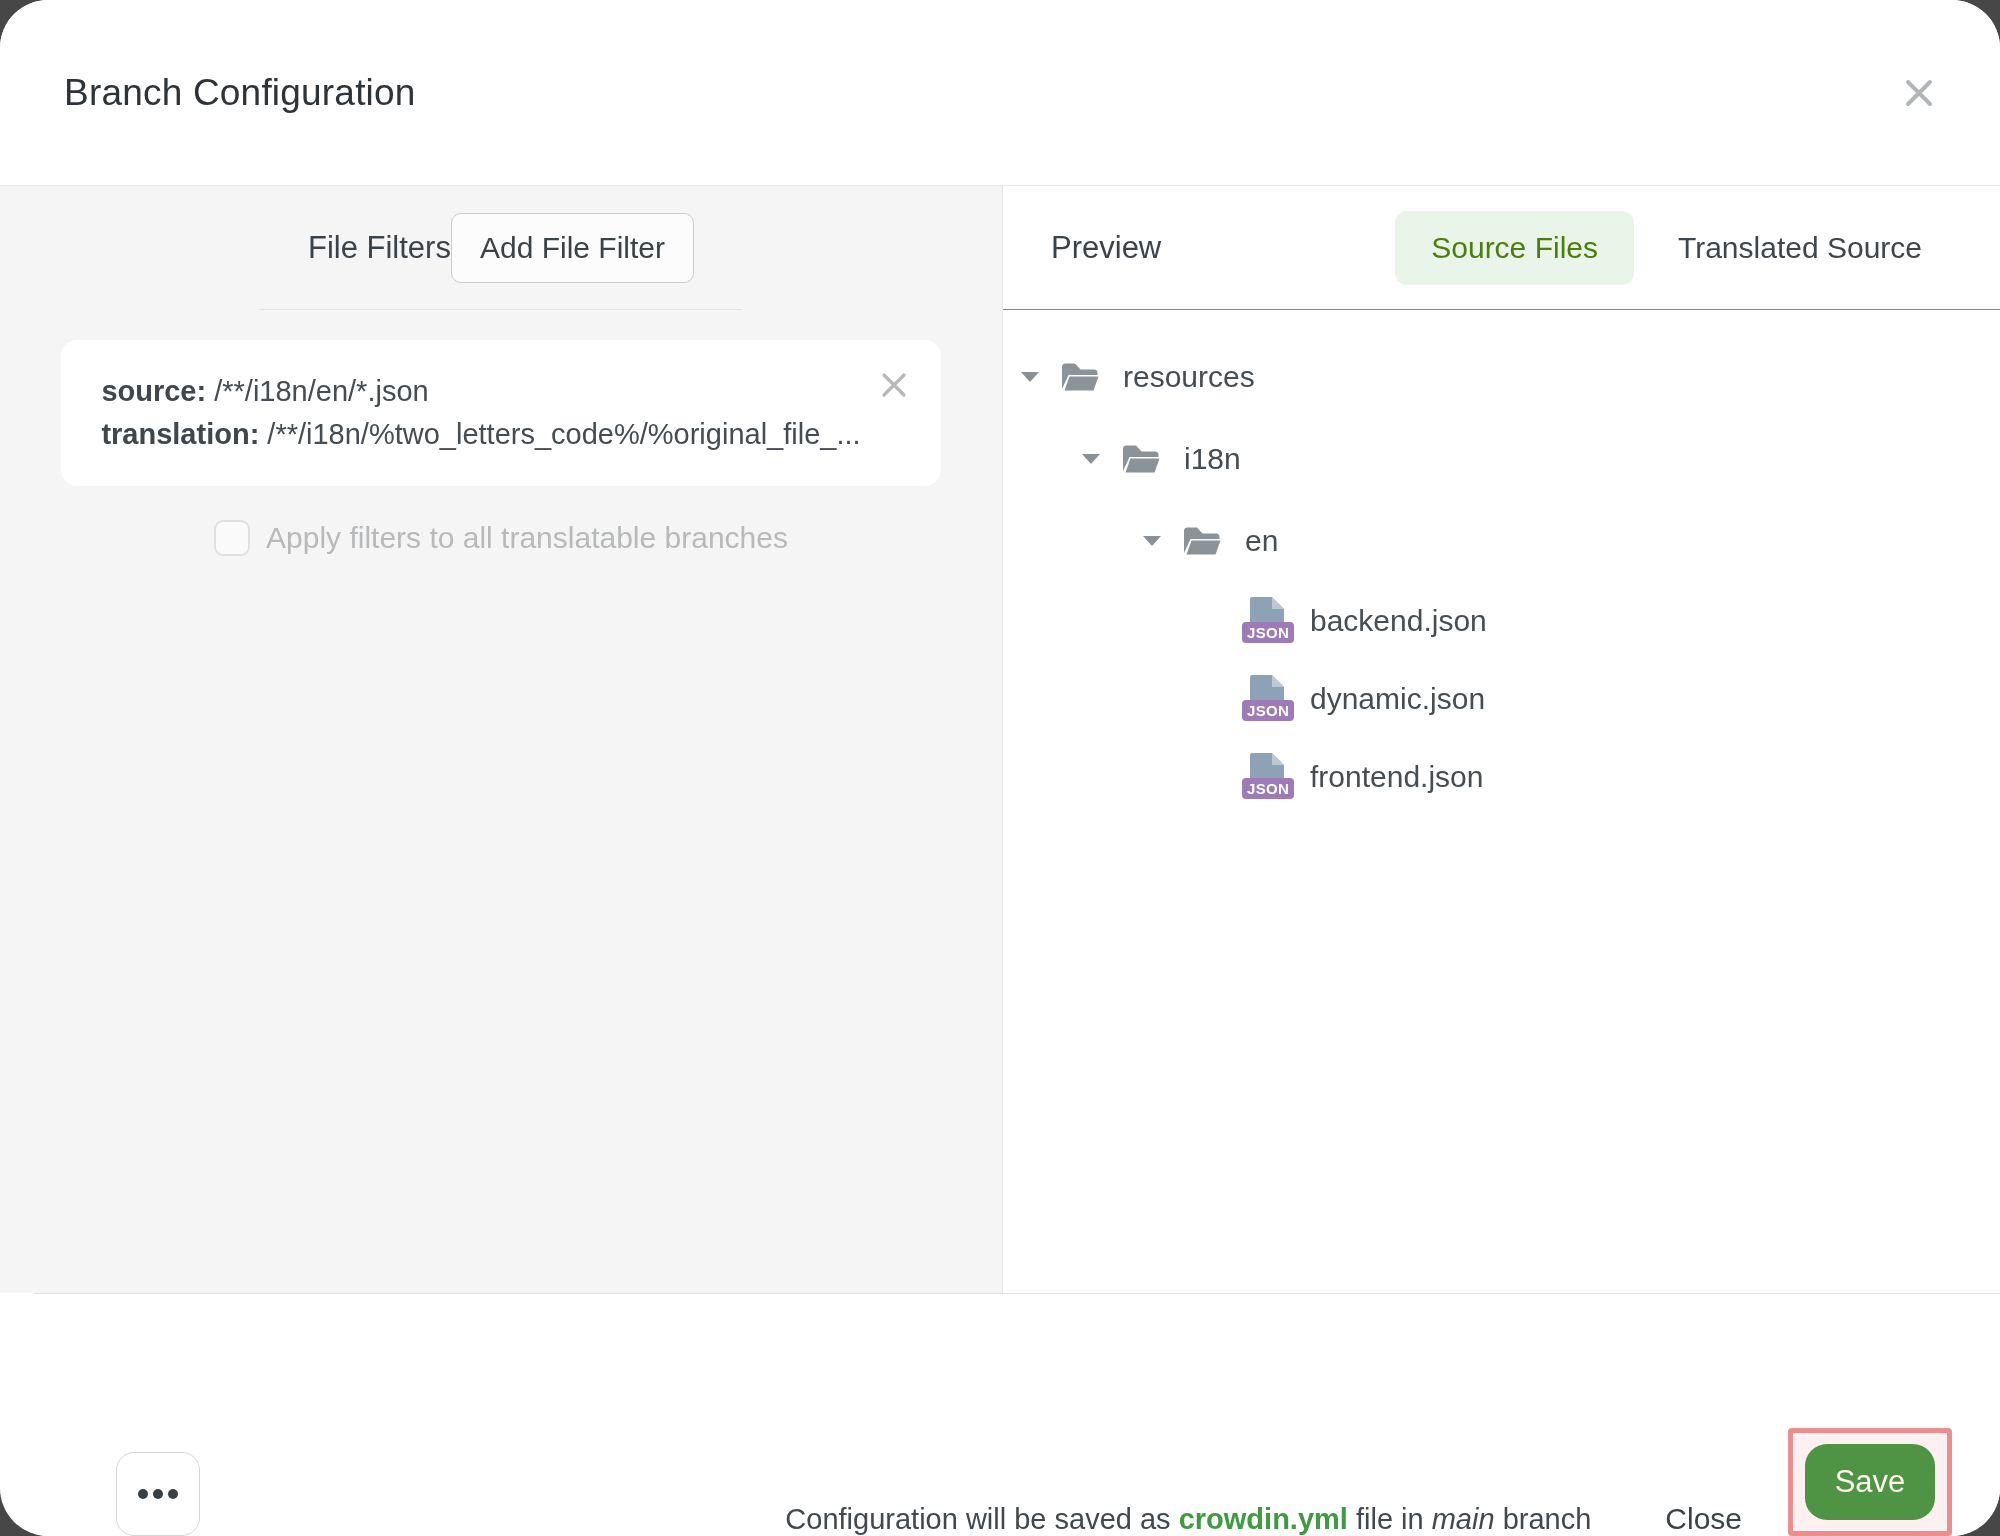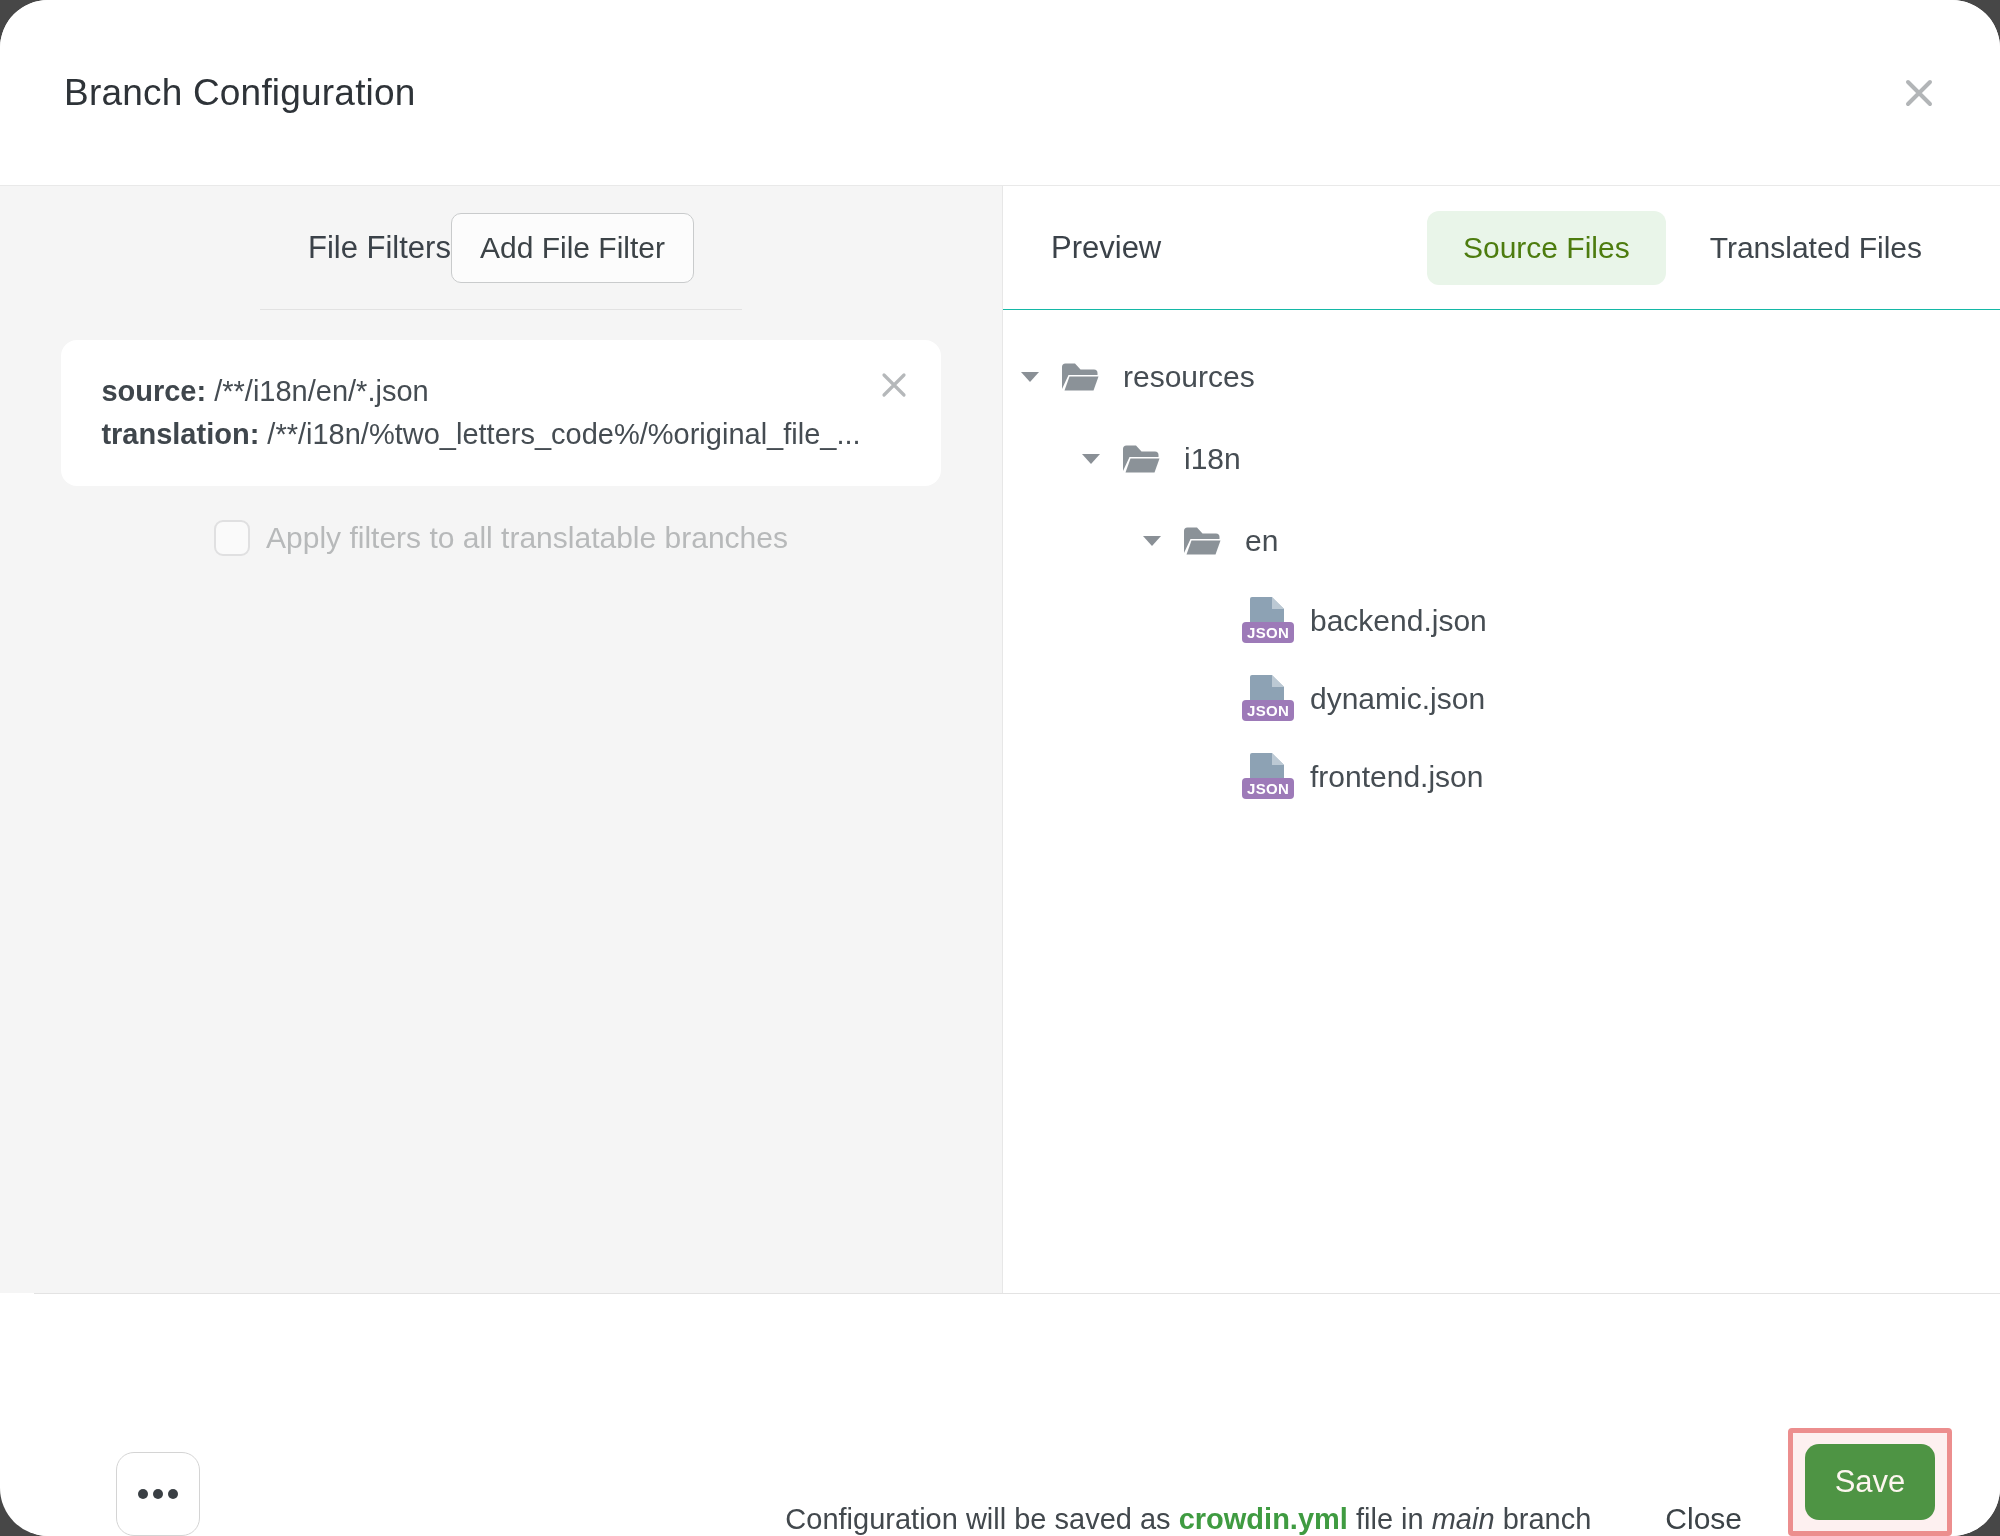--- a/index.html
+++ b/index.html
@@ -115,21 +115,21 @@
     margin:0 46px 0 74px; background:none; border:none; font-family:inherit;
     font-size:30px; font-weight:500; color:#3c4347; cursor:pointer;
   }
   .save-annotation {
     border:5px solid #ec8e8e; background:#fdf0f0; border-radius:4px;
     padding:11px 12px;
   }
   .save-btn {
     background:#4e9444; color:#fdf6ef; border:none; font-family:inherit;
     font-size:31px; font-weight:500; padding:0; width:130px; height:76px;
-    border-radius:14px; cursor:pointer;
+    border-radius:22px; cursor:pointer;
   }
 </style>
 </head>
 <body>
 
 <div class="modal">
 
   <div class="header">
     <div class="title">Branch Configuration</div>
     <div class="spacer"></div>
@@ -162,21 +162,21 @@
         <span class="checkbox"></span>
         <span class="checkbox-label">Apply filters to all translatable branches</span>
       </div>
     </div>
 
     <div class="right-panel">
       <div class="panel-head">
         <div class="panel-heading">Preview</div>
         <div class="tabs">
           <div class="tab active">Source Files</div>
-          <div class="tab">Translated Files</div>
+          <div class="tab">Translated Source</div>
         </div>
       </div>
 
       <div class="tree">
 
         <div class="tree-row lvl0">
           <span class="caret-slot">
               <span class="caret"></span>
             </span>
           <span class="folder-ico">

